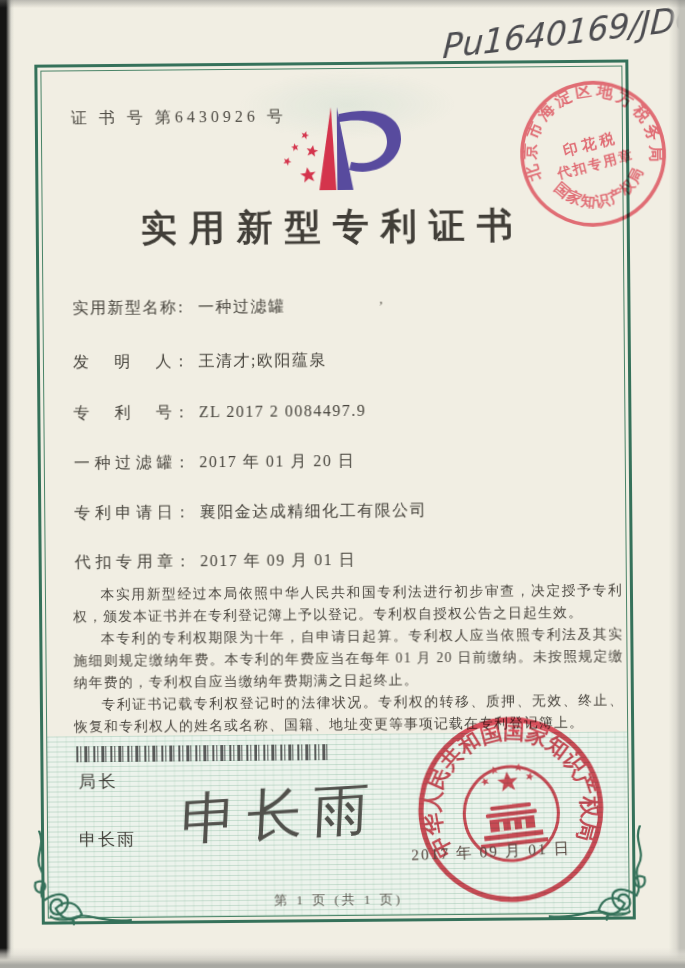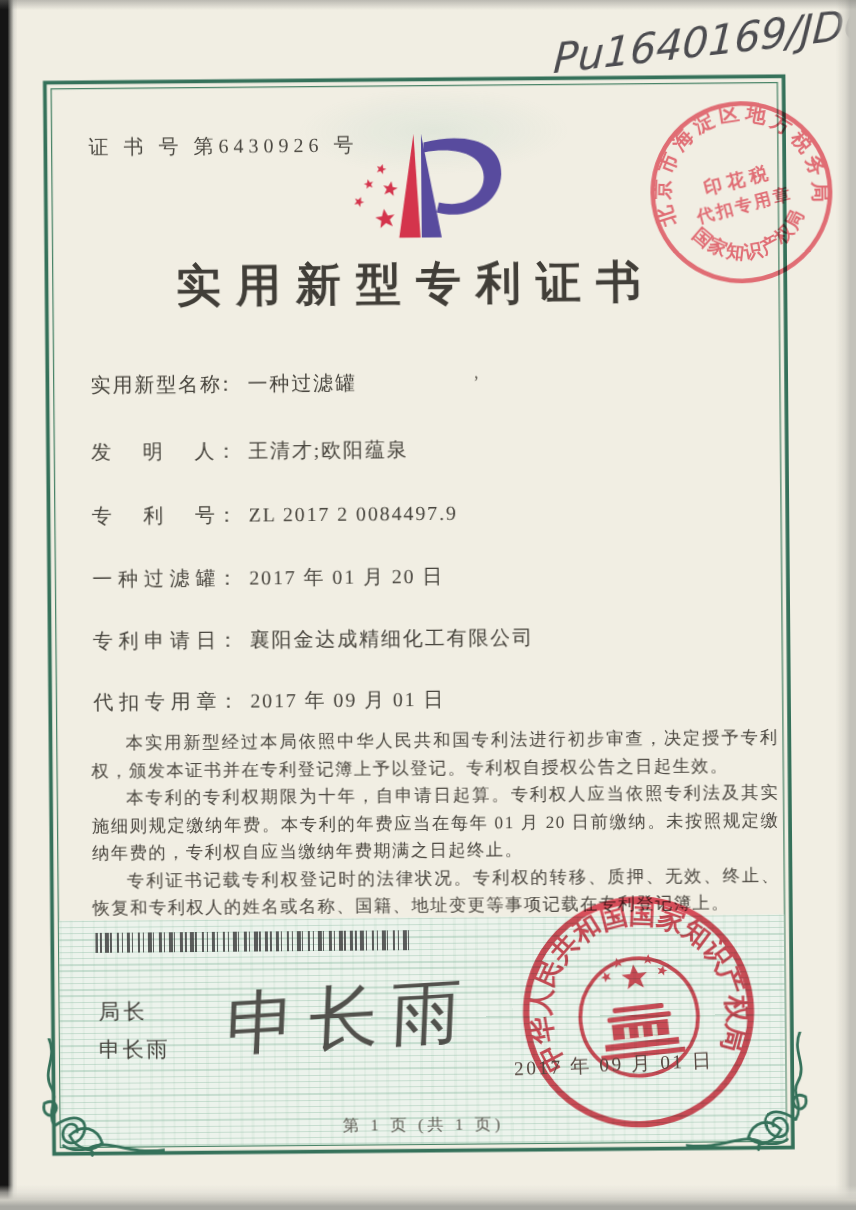--- a/index.html
+++ b/index.html
@@ -62,21 +62,21 @@
                color:#4a463f; text-align:justify; letter-spacing:1.2px; }
   .body-text p { text-indent:2em; margin:0; }
 
   .barcode { position:absolute; left:74px; top:744px; width:252px; height:16px; opacity:.82;
              background:repeating-linear-gradient(90deg,
                #3a3a3a 0 2px, transparent 2px 4px,
                #3a3a3a 4px 5px, transparent 5px 8px,
                #3a3a3a 8px 11px, transparent 11px 12px,
                #3a3a3a 12px 13px, transparent 13px 17px); }
 
-  .director-title { position:absolute; left:76px; top:796px; font-size:17px; color:#42403a; letter-spacing:3px; }
+  .director-title { position:absolute; left:76px; top:768px; font-size:17px; color:#42403a; letter-spacing:3px; }
   .director-name  { position:absolute; left:76px; top:826px; font-size:17px; color:#42403a; letter-spacing:2px; }
 
   .signature { position:absolute; left:178px; top:776px; width:220px; font-family:"DejaVu Sans",sans-serif;
                font-size:56px; color:#3e3c38; transform:rotate(-3deg) skewX(-6deg); letter-spacing:10px; opacity:.88; }
 
   .main-seal { position:absolute; left:413px; top:716px; width:190px; height:190px;
                mix-blend-mode:multiply; opacity:.92; transform:rotate(-6deg); }
 
   .seal-date { position:absolute; left:408px; top:843px; font-size:15.5px; letter-spacing:2px;
                color:#55463f; transform:rotate(-2deg); z-index:3; }

